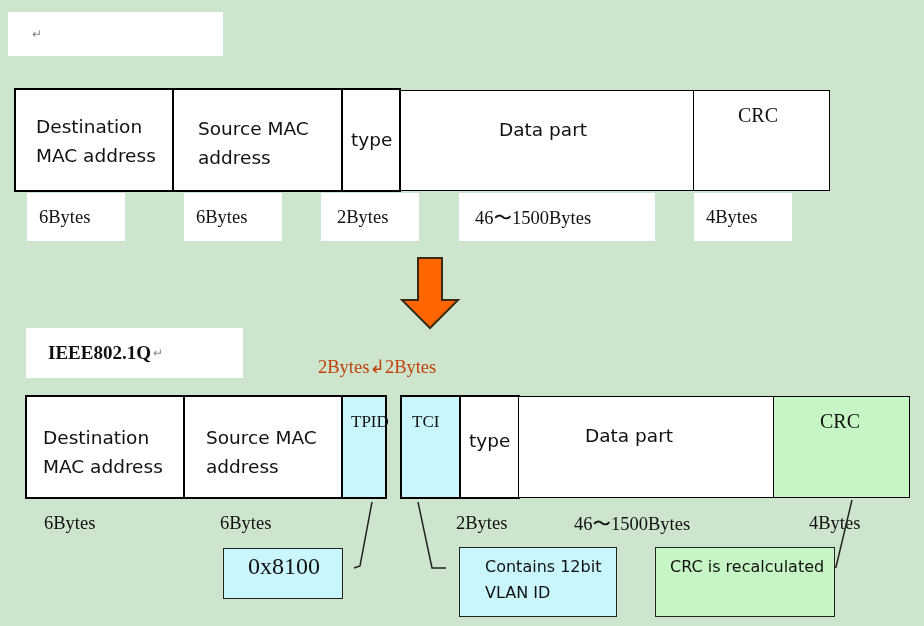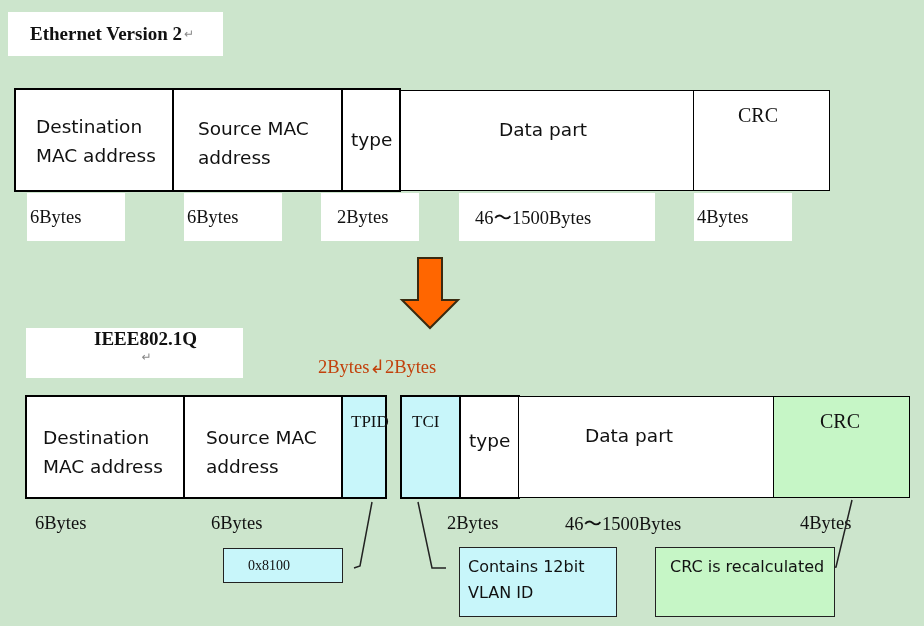--- a/index.html
+++ b/index.html
@@ -4,31 +4,30 @@
 <style>
   html, body { margin:0; padding:0; }
   body { width:924px; height:626px; background:#cce5cc; position:relative; overflow:hidden; font-family:"Liberation Serif", serif; }
   .abs { position:absolute; }
   .titlebox { background:#fff; font-weight:bold; font-size:19px; color:#111; padding-left:22px; box-sizing:border-box; display:flex; align-items:center; }
   .mark { color:#888; font-size:12px; font-weight:normal; margin-left:2px; }
   .cell { position:absolute; box-sizing:border-box; background:#fff; border:2px solid #000; font-family:"DejaVu Sans", sans-serif; color:#111; }
   .cell.thin { border-width:1px; }
   .cell .t { position:absolute; font-size:18.5px; line-height:29px; }
   .cell .serif { font-family:"Liberation Serif", serif; font-size:20px; }
-  .lbl { position:absolute; font-size:18.5px; color:#111; font-family:"Liberation Serif", serif; box-sizing:border-box; padding-left:3px; display:flex; align-items:center; }
+  .lbl { position:absolute; font-size:18.5px; color:#111; font-family:"Liberation Serif", serif; box-sizing:border-box; padding-left:12px; display:flex; align-items:center; }
   .lbl.bg { background:#fff; }
   .cyan { background:#c8f6fa; }
   .lgreen { background:#c6f6c6; }
-  .note { position:absolute; box-sizing:border-box; border:1.5px solid #222; font-family:"DejaVu Sans", sans-serif; font-size:16px; line-height:26px; color:#111; padding:6px 0 0 8px; }
+  .note { position:absolute; box-sizing:border-box; border:1.5px solid #222; font-family:"DejaVu Sans", sans-serif; font-size:16px; line-height:26px; color:#111; padding:6px 0 0 25px; }
 </style>
 </head>
 <body>
 
 <div class="abs titlebox" style="left:8px;top:12px;width:215px;height:44px;">
-  <span>Ethernet Version 2</span>
     <span class="mark">↵</span>
 </div>
 
 <div class="cell" style="left:14px;top:88px;width:160px;height:104px;">
   <span class="t" style="left:20px;top:22px;">Destination MAC address</span>
 </div>
 <div class="cell" style="left:172px;top:88px;width:171px;height:104px;">
   <span class="t" style="left:24px;top:24px;width:140px;">Source MAC address</span>
 </div>
 <div class="cell" style="left:341px;top:88px;width:60px;height:104px;">
@@ -44,21 +43,21 @@
 <div class="lbl bg" style="left:27px;top:193px;width:98px;height:48px;">6Bytes</div>
 <div class="lbl bg" style="left:184px;top:193px;width:98px;height:48px;">6Bytes</div>
 <div class="lbl bg" style="left:321px;top:193px;width:98px;height:48px;padding-left:16px;">2Bytes</div>
 <div class="lbl bg" style="left:459px;top:193px;width:196px;height:48px;padding-left:16px;">46〜1500Bytes</div>
 <div class="lbl bg" style="left:694px;top:193px;width:98px;height:48px;">4Bytes</div>
 
 <svg class="abs" style="left:398px;top:256px;" width="64" height="74" viewBox="0 0 64 74">
   <polygon points="20,2 44,2 44,44 60,44 32,72 4,44 20,44" fill="#ff6600" stroke="#3a2a10" stroke-width="2"></polygon>
 </svg>
 
-<div class="abs titlebox" style="left:26px;top:328px;width:217px;height:50px;flex-direction:column;">
+<div class="abs titlebox" style="left:26px;top:328px;width:217px;height:50px;">
   <span>IEEE802.1Q</span>
     <span class="mark">↵</span>
 </div>
 
 <div class="abs" style="left:318px;top:356px;font-size:18.5px;color:#c2410c;text-align:center;">2Bytes↲2Bytes</div>
 
 <div class="cell" style="left:25px;top:395px;width:160px;height:104px;">
   <span class="t" style="left:16px;top:26px;">Destination MAC address</span>
 </div>
 <div class="cell" style="left:183px;top:395px;width:160px;height:104px;">
@@ -85,21 +84,21 @@
 <div class="lbl" style="left:444px;top:508px;height:30px;">2Bytes</div>
 <div class="lbl" style="left:562px;top:508px;height:30px;">46〜1500Bytes</div>
 <div class="lbl" style="left:797px;top:508px;height:30px;">4Bytes</div>
 
 <svg class="abs" style="left:0;top:0;pointer-events:none;" width="924" height="626">
   <polyline points="372,502 360,566 354,568" fill="none" stroke="#222" stroke-width="1.5"></polyline>
   <polyline points="418,502 432,568 446,568" fill="none" stroke="#222" stroke-width="1.5"></polyline>
   <polyline points="852,500 836,567 824,568" fill="none" stroke="#222" stroke-width="1.5"></polyline>
 </svg>
 
-<div class="note cyan" style="left:223px;top:548px;width:120px;height:35px;padding:4px 0 0 24px;font-family:'Liberation Serif',serif;font-size:14px;">
+<div class="note cyan" style="left:223px;top:548px;width:120px;height:51px;padding:4px 0 0 24px;font-family:'Liberation Serif',serif;font-size:24px;">
   <span>0x8100</span>
 </div>
 <div class="note cyan" style="left:459px;top:547px;width:158px;height:70px;">
   <span>Contains 12bit VLAN ID</span>
 </div>
 <div class="note lgreen" style="left:655px;top:547px;width:180px;height:70px;padding-left:14px;">
   <span>CRC is recalculated</span>
 </div>
 
 </body></html>

